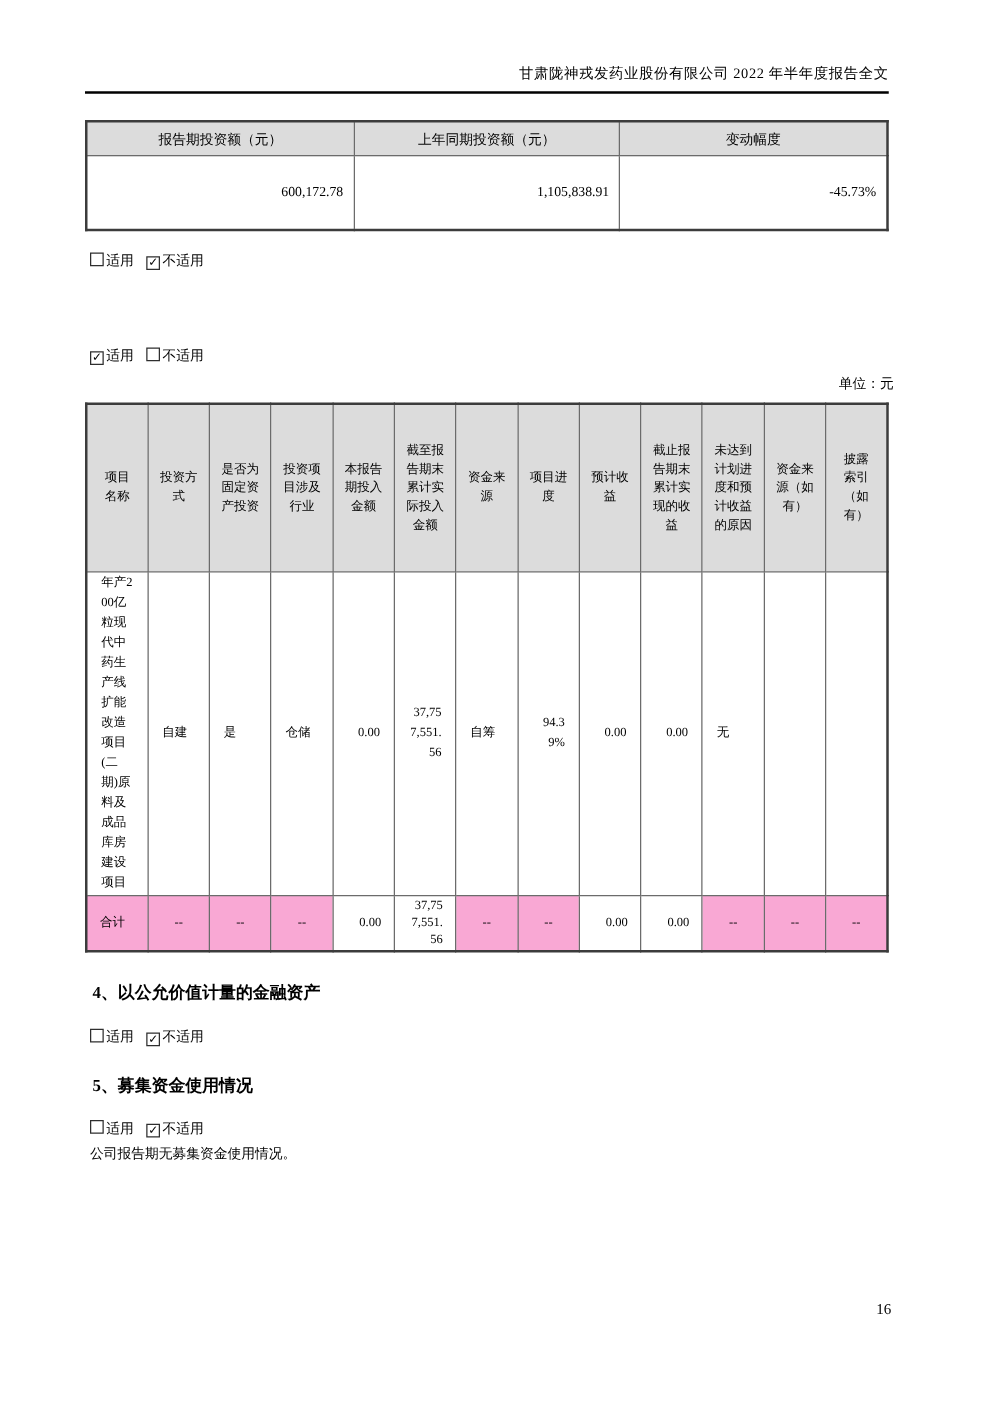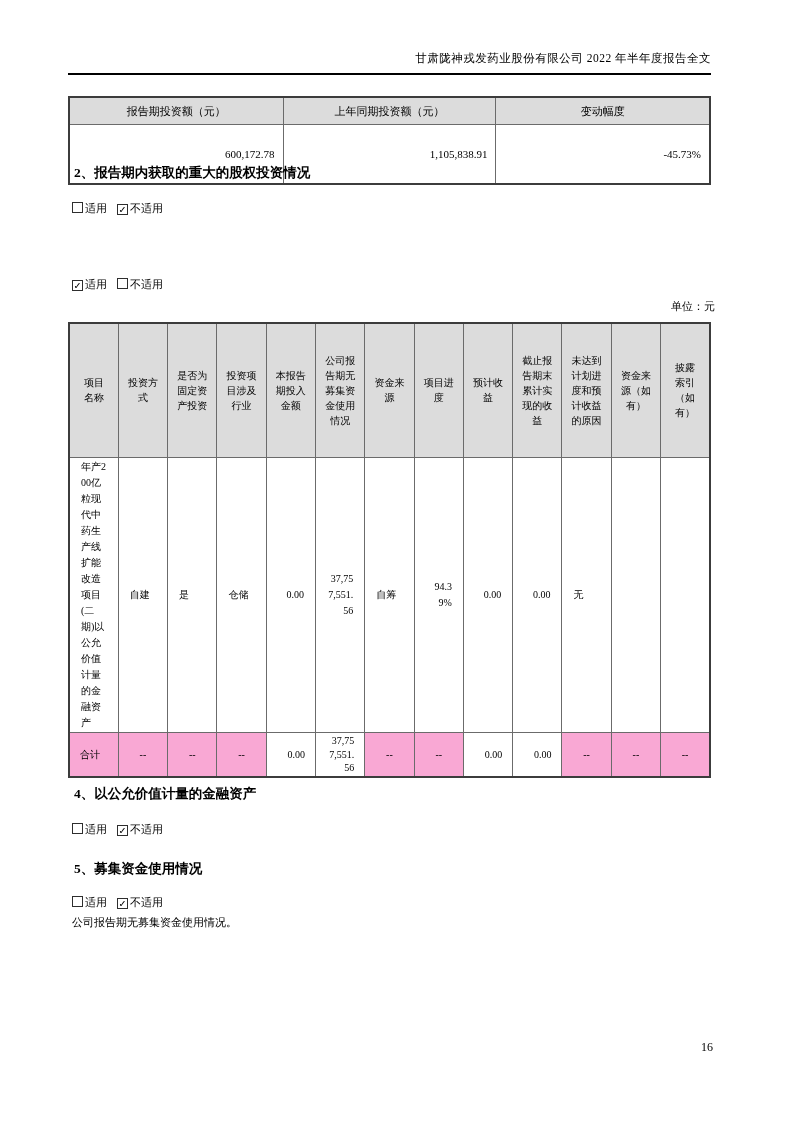--- a/index.html
+++ b/index.html
@@ -66,21 +66,20 @@
     </thead>
     <tbody>
       <tr>
         <td>600,172.78</td>
         <td>1,105,838.91</td>
         <td>-45.73%</td>
       </tr>
     </tbody>
   </table>
 
-  <h2 class="sec" style="top:164px">2、报告期内获取的重大的股权投资情况</h2>
   <div class="cbline" style="top:201px">
     <span class="cb"></span><span class="lbl">适用</span><span class="cb">✓</span><span class="lbl">不适用</span>
   </div>
 
   <div class="cbline" style="top:277px">
     <span class="cb">✓</span><span class="lbl">适用</span><span class="cb"></span><span class="lbl">不适用</span>
   </div>
 
   <div class="unit">单位：元</div>
 
@@ -100,33 +99,33 @@
         <col>
         <col>
     </colgroup>
     <thead>
       <tr>
         <th>项目名称</th>
         <th>投资方式</th>
         <th>是否为固定资产投资</th>
         <th>投资项目涉及行业</th>
         <th>本报告期投入金额</th>
-        <th>公司报告期无募集资金使用情况</th>
+        <th>截至报告期末累计实际投入金额</th>
         <th>资金来源</th>
         <th>项目进度</th>
         <th>预计收益</th>
         <th>截止报告期末累计实现的收益</th>
         <th>未达到计划进度和预计收益的原因</th>
         <th>资金来源（如有）</th>
         <th>披露索引（如有）</th>
       </tr>
     </thead>
     <tbody>
       <tr class="datarow">
-          <td class="al">年产200亿粒现代中药生产线扩能改造项目(二期)以公允价值计量的金融资产</td>
+          <td class="al">年产200亿粒现代中药生产线扩能改造项目(二期)原料及成品库房建设项目</td>
           <td class="al">自建</td>
           <td class="al">是</td>
           <td class="al">仓储</td>
           <td class="ar">0.00</td>
           <td class="ar">37,757,551.56</td>
           <td class="al">自筹</td>
           <td class="ar">94.39%</td>
           <td class="ar">0.00</td>
           <td class="ar">0.00</td>
           <td class="al">无</td>

